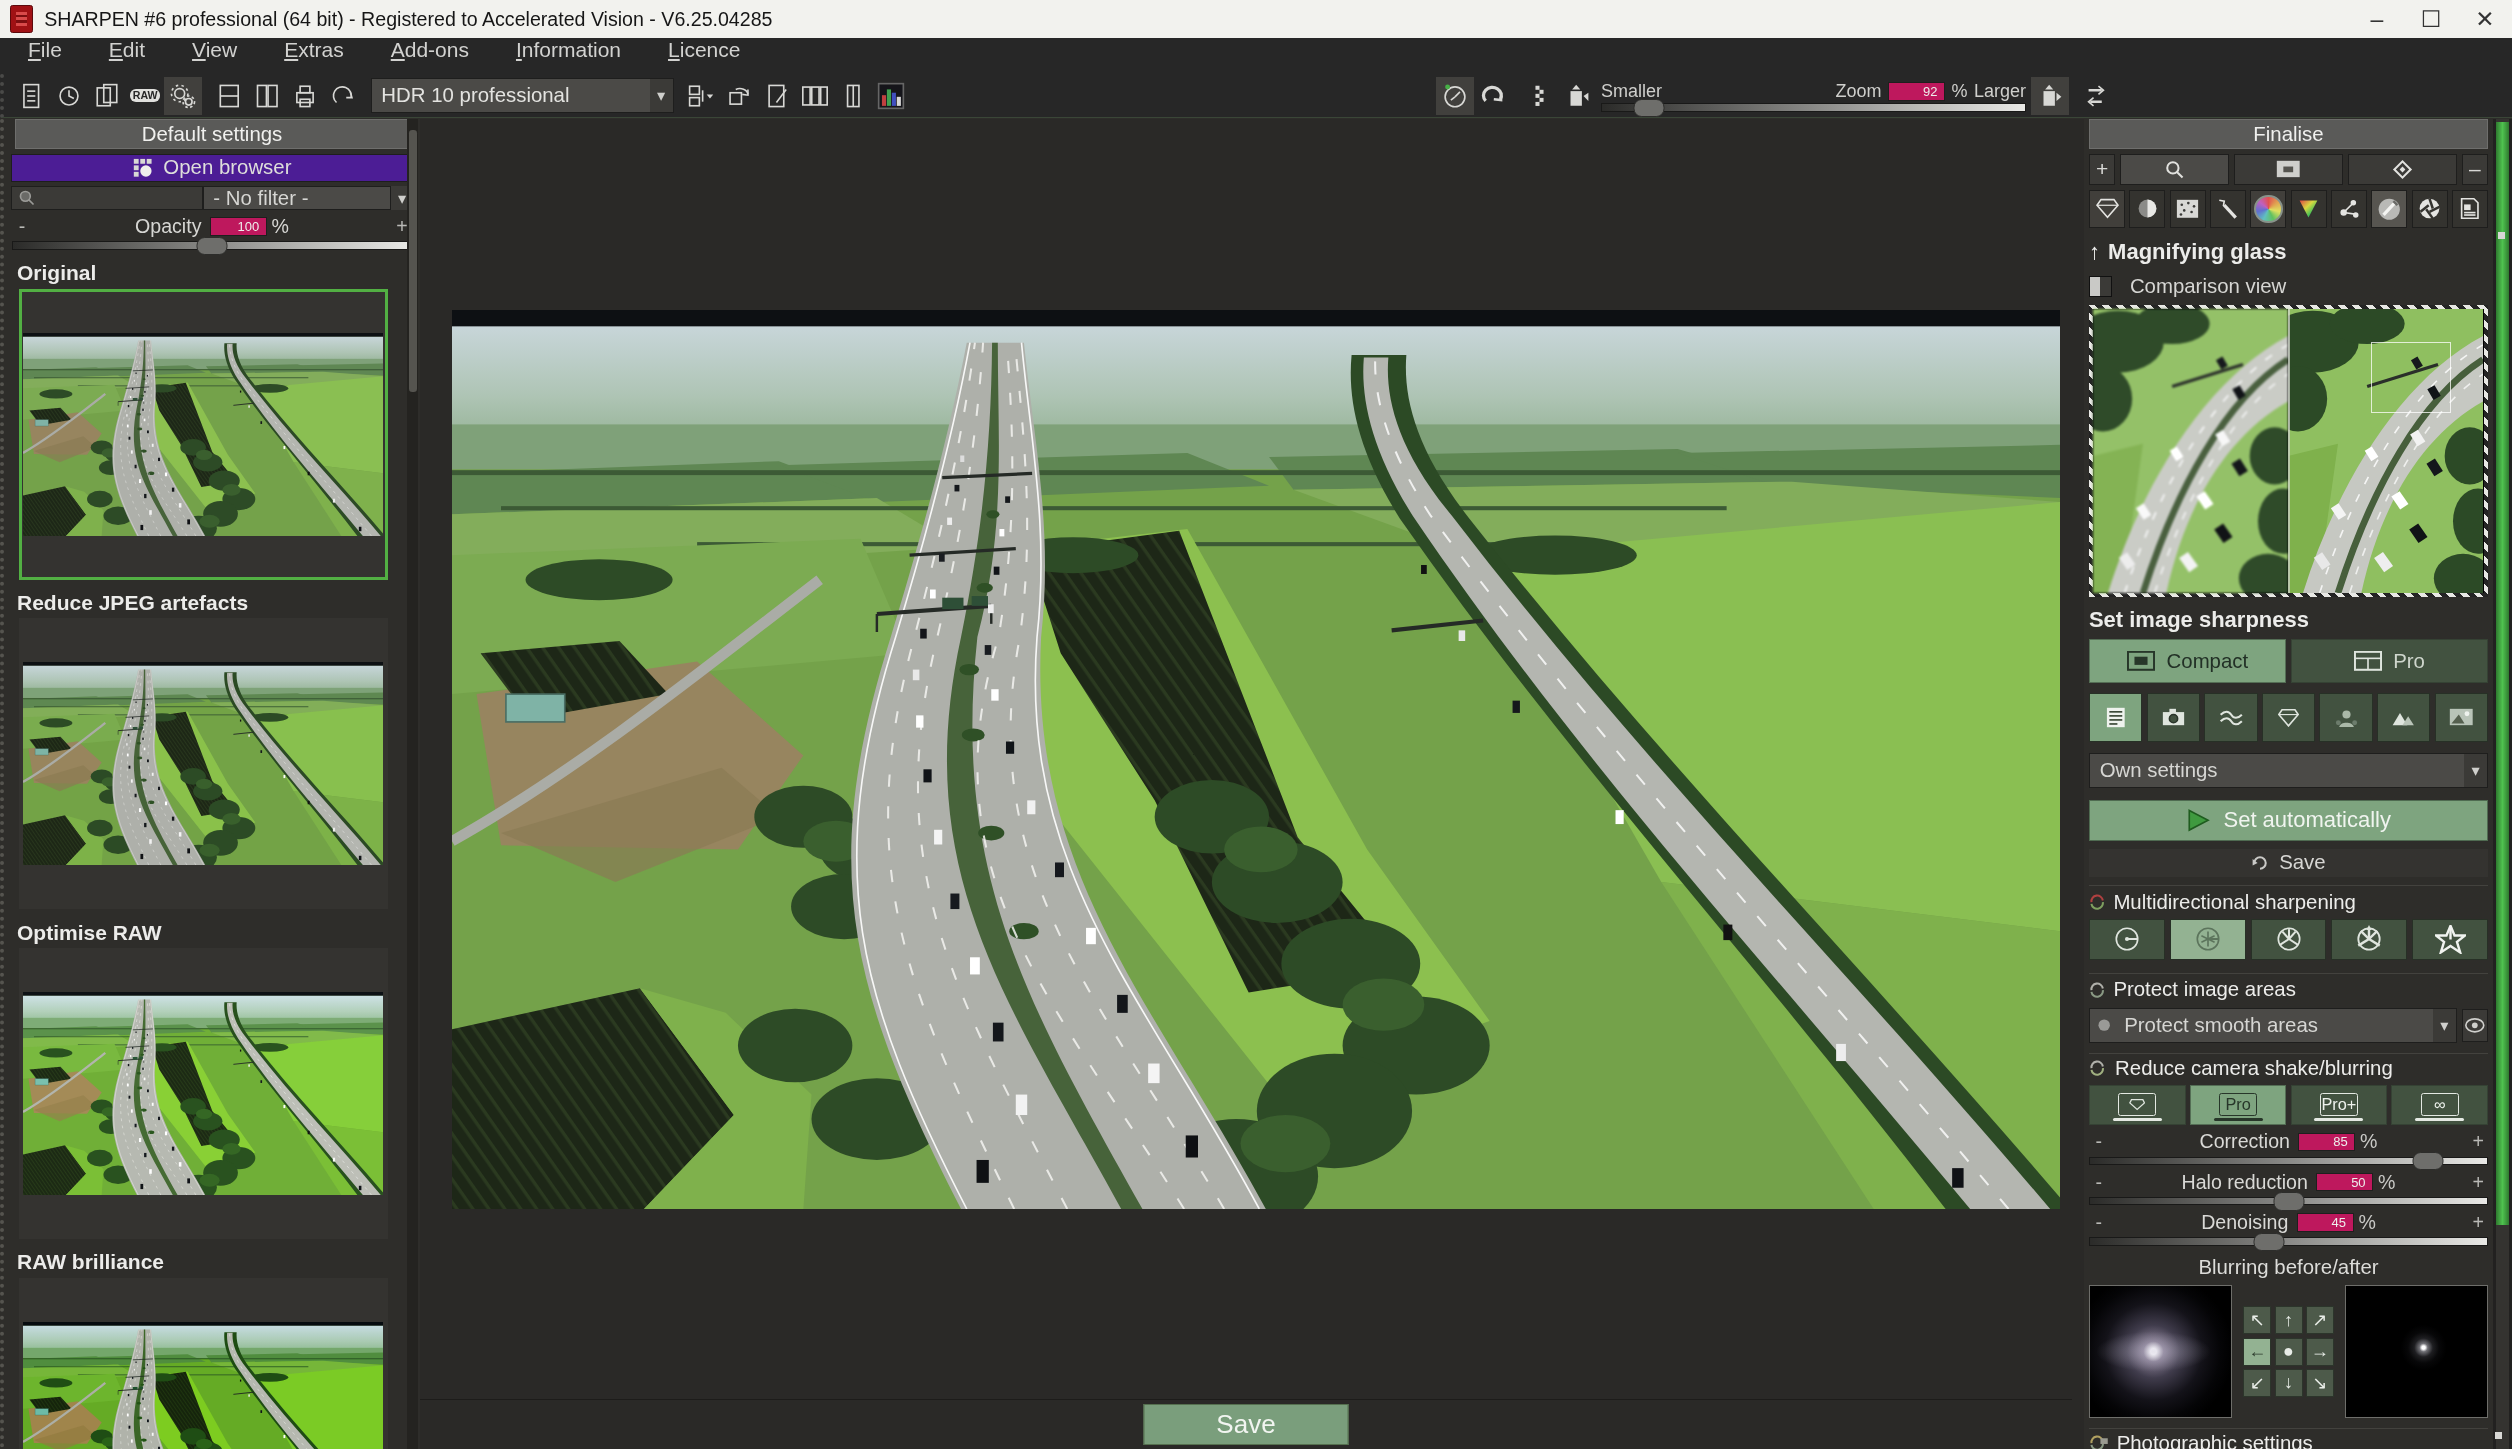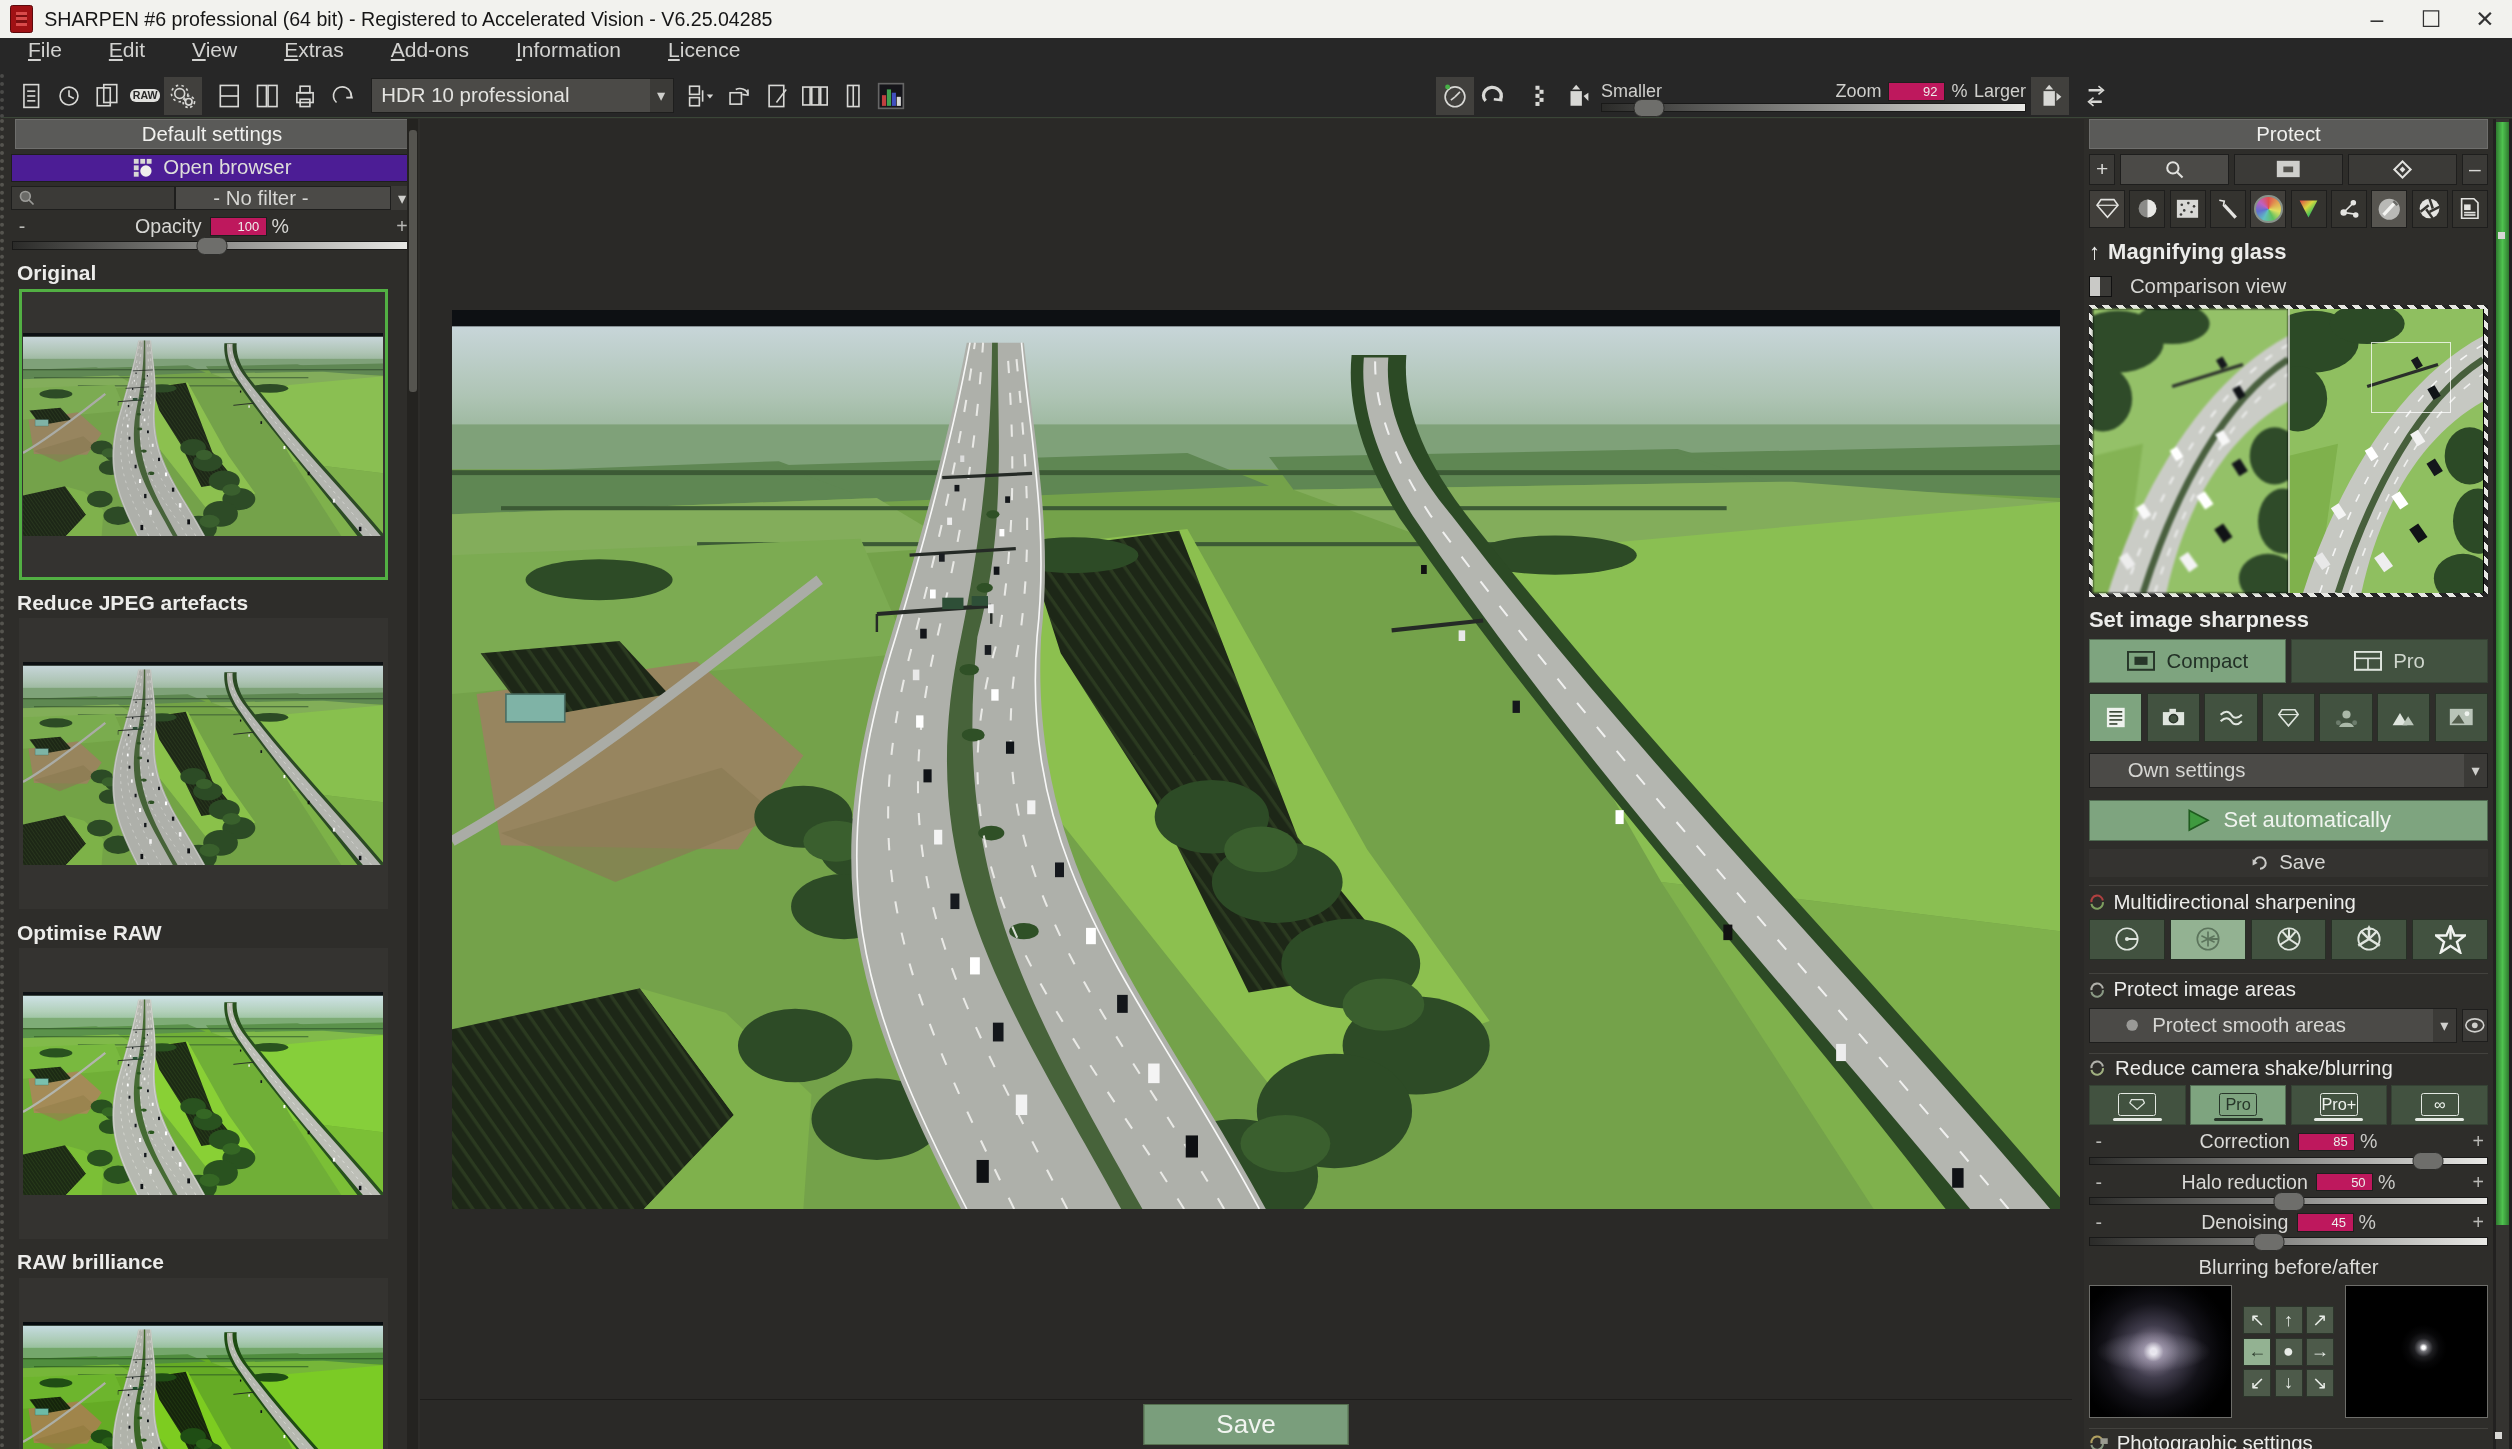--- a/index.html
+++ b/index.html
@@ -41,21 +41,21 @@
   .zl .sp{flex:1;}
   .valbox{background:#be185d;border:0.8px solid #1f1f1e;color:#eeeeec;text-align:right;padding:0.8px 6.5px;min-width:42px;font-size:13px;}
   .track{position:relative;height:6.5px;background:linear-gradient(90deg,#2b2b29,#e9e9e6);border:0.8px solid #191918;}
   .knob{position:absolute;top:-5.7px;width:29px;height:16.3px;background:#6e6e6b;border:0.8px solid #2d2d2b;border-radius:8.2px;transform:translateX(-50%);}
   
   #leftpanel{left:0;top:119px;width:420px;height:1330px;background:#2e2d2a;border-left:4.9px dotted #55544f;box-sizing:border-box;overflow:hidden;}
   .hbar{height:28px;background:#5a5a58;border:0.8px solid #6e6e6c;color:#f0f0ee;display:flex;align-items:center;justify-content:center;margin:0 11.4px;}
   .wbtn{height:26px;background:#4c1d95;border:0.8px solid #1e1e1d;display:flex;align-items:center;justify-content:center;gap:9.8px;margin:4.9px 6.5px 0;color:#dededb;}
   .filterrow{display:flex;height:24.5px;margin:4.1px 6.5px 0;}
   .searchbox{flex:1;background:#3b3a37;border:0.8px solid #1e1e1d;display:flex;align-items:center;padding-left:6.5px;}
-  .dd{background:#4b4a47;border:0.8px solid #1e1e1d;display:flex;align-items:center;padding-left:28px;}
+  .dd{background:#4b4a47;border:0.8px solid #1e1e1d;display:flex;align-items:center;}
   .dd .txt{flex:1;padding-left:9.8px;white-space:nowrap;overflow:hidden;}
   .srow{display:flex;align-items:center;height:26px;margin:3.3px 8.2px 0;font-size:19.6px;}
   .pm{color:#b9b9b6;width:19.6px;text-align:center;flex:none;}
   .slidewrap{margin:1.6px 8.2px 0;}
   .plabel{font-weight:bold;color:#ececea;font-size:21px;margin:11.4px 0 3.3px 13px;}
   .thumb{width:369px;height:291px;margin-left:14.7px;background:#343330;display:flex;align-items:center;justify-content:center;box-sizing:border-box;}
   .thumb.sel{border:3.3px solid #52b043;}
   .thumb svg{width:360px;height:203px;}
   .thumb.f-jpeg svg{filter:saturate(1.05);}
   .thumb.f-raw svg{filter:saturate(1.3) brightness(1.05);}
@@ -585,21 +585,21 @@
   <div id="canvas" class="abs">
     <svg id="photo" class="abs" viewBox="0 0 1968 1100" preserveAspectRatio="none">
         <use href="#scene"></use>
       </svg>
     <div id="bottombar" class="abs">
       <div id="savebtn">Save</div>
     </div>
   </div>
 
   <div id="rightpanel" class="abs">
-    <div class="hbar" style="margin:0">Protect</div>
+    <div class="hbar" style="margin:0">Finalise</div>
 
     <div class="rrow">
       <div class="sqbtn">+</div>
       <div class="widebtn lit">
           <svg width="21" height="21" viewBox="0 0 26 26">
             <circle cx="11" cy="11" r="7" stroke="#e2e2df" fill="none" stroke-width="2.5"></circle>
             <line x1="16" y1="16" x2="23" y2="23" stroke="#e2e2df" stroke-width="2.5"></line>
           </svg>
         </div>
       <div class="widebtn">

